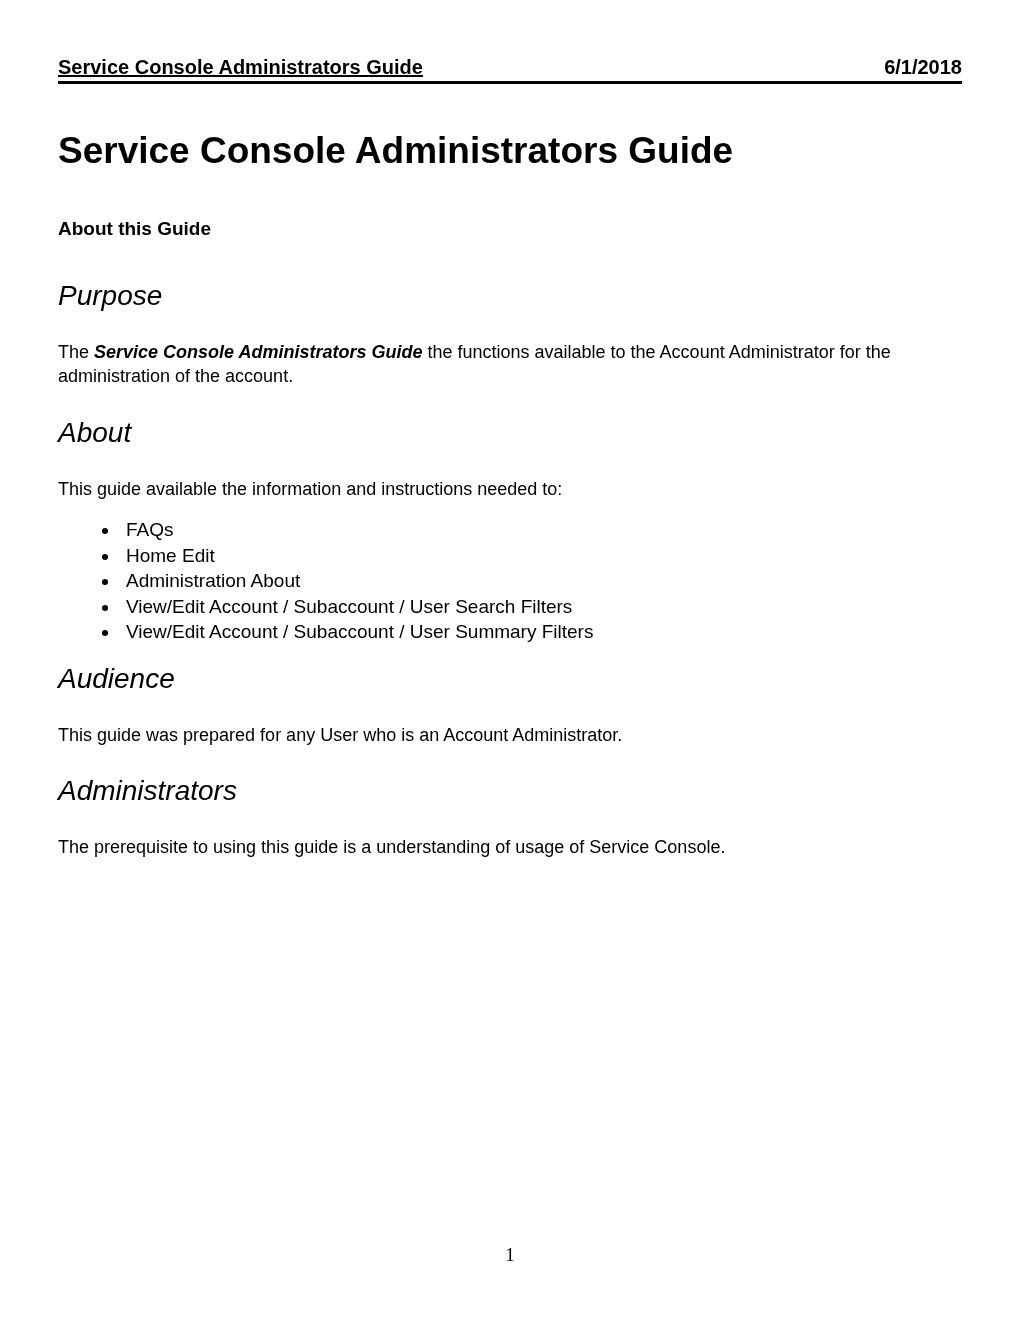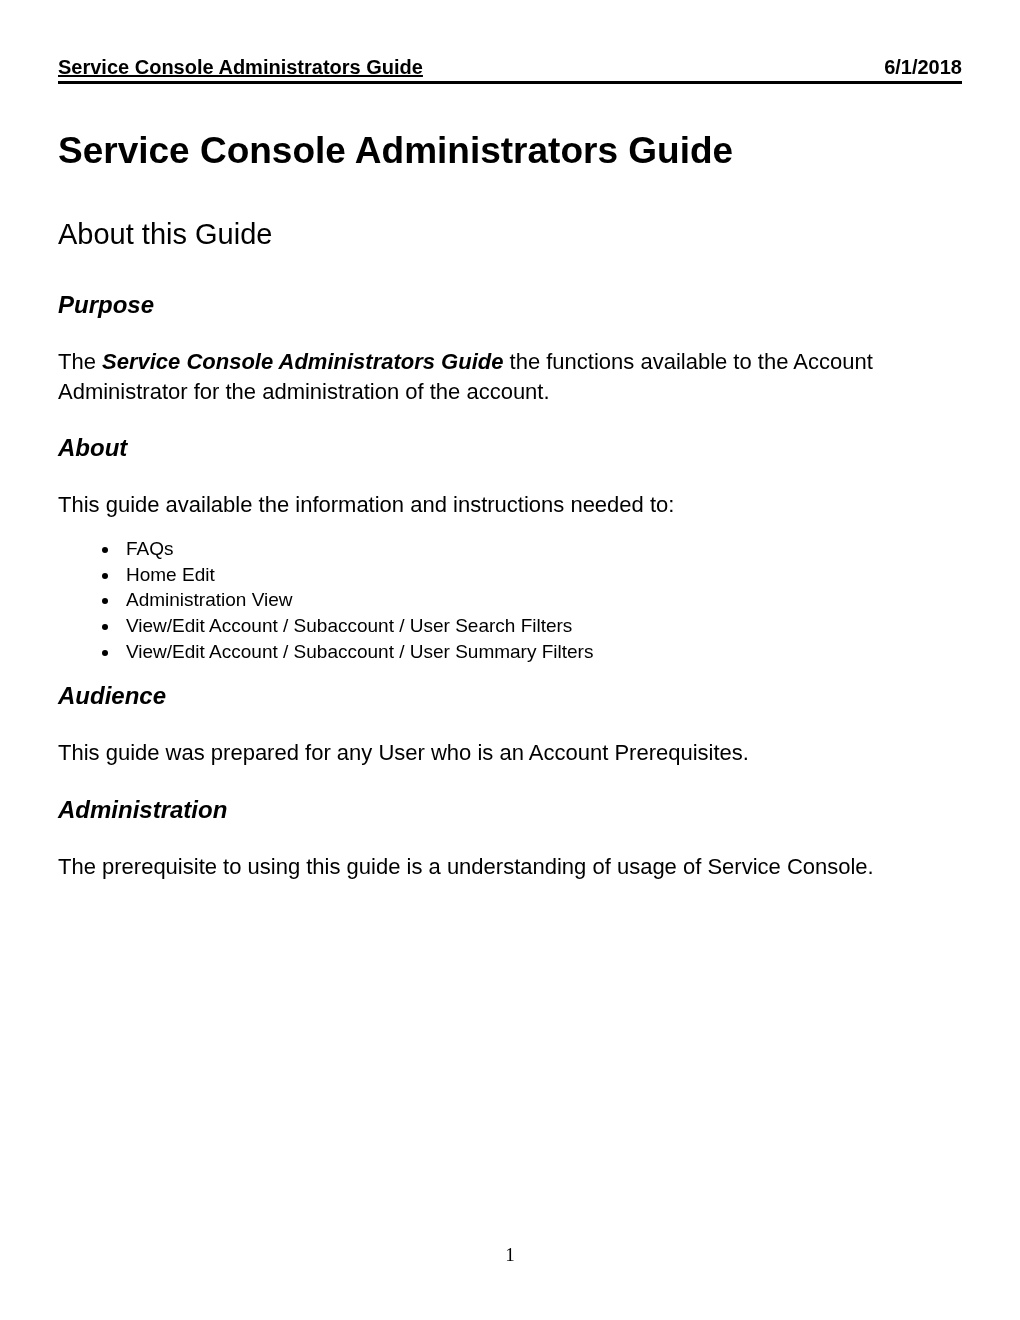--- a/index.html
+++ b/index.html
@@ -32,33 +32,33 @@
     .header-date {
       font-weight: bold;
       font-size: 20px;
     }
     h1.doc-title {
       font-size: 37px;
       font-weight: bold;
       margin-bottom: 46px;
     }
     h2.section-heading {
-      font-size: 29px;
-      font-weight: normal;
+      font-size: 19px;
+      font-weight: bold;
       margin-bottom: 40px;
     }
     h3.sub-heading {
-      font-size: 24px;
-      font-weight: bold;
+      font-size: 28px;
+      font-weight: normal;
       font-style: italic;
       margin-bottom: 28px;
       margin-top: 28px;
     }
     p.body-text {
-      font-size: 22px;
+      font-size: 18px;
       line-height: 1.35;
       margin-bottom: 10px;
     }
     .bold-italic {
       font-weight: bold;
       font-style: italic;
     }
     ul.bullet-list {
       list-style: disc;
       margin-left: 62px;
@@ -95,24 +95,24 @@
 <h3 class="sub-heading">Purpose</h3>
 <p class="body-text">
   <span>The </span><span class="bold-italic">Service Console Administrators Guide</span><span> the functions available to the Account Administrator for the administration of the account.</span>
 </p>
 
 <h3 class="sub-heading">About</h3>
 <p class="body-text">This guide available the information and instructions needed to:</p>
 <ul class="bullet-list">
   <li>FAQs</li>
   <li>Home Edit</li>
-  <li>Administration View</li>
+  <li>Administration About</li>
   <li>View/Edit Account / Subaccount / User Search Filters</li>
   <li>View/Edit Account / Subaccount / User Summary Filters</li>
 </ul>
 
 <h3 class="sub-heading" style="margin-top:18px;">Audience</h3>
-<p class="body-text">This guide was prepared for any User who is an Account Prerequisites.</p>
+<p class="body-text">This guide was prepared for any User who is an Account Administrator.</p>
 
-<h3 class="sub-heading">Administration</h3>
+<h3 class="sub-heading">Administrators</h3>
 <p class="body-text">The prerequisite to using this guide is a understanding of usage of Service Console.</p>
 
 <div class="page-number">1</div>
 
 </body></html>

